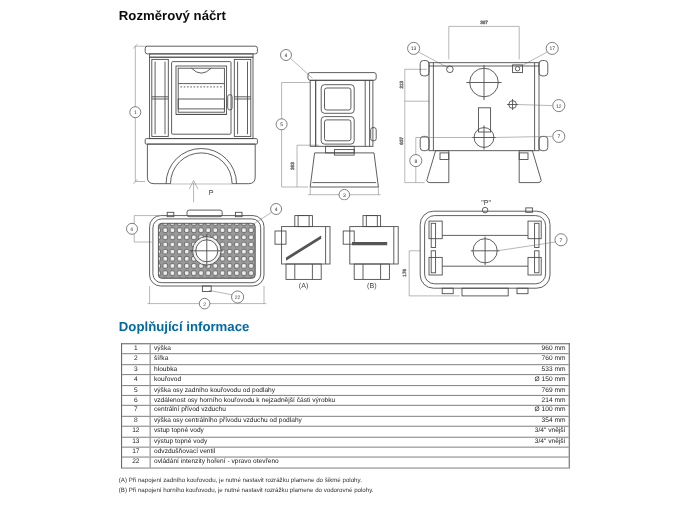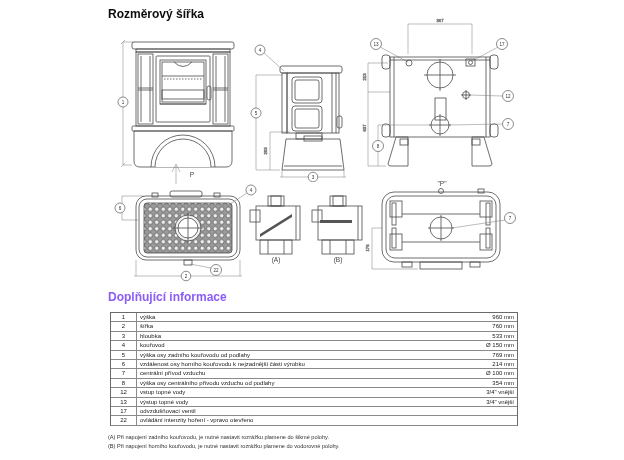--- a/index.html
+++ b/index.html
@@ -1,21 +1,21 @@
 <!DOCTYPE html>
 <html><head>
 <meta charset="utf-8">
 <style>
   html,body{margin:0;padding:0;}
   body{
     width:624px;height:460px;background:#ffffff;position:relative;overflow:hidden;
     font-family:"Liberation Sans","DejaVu Sans",sans-serif;color:#111;
   }
   .page-title{position:absolute;left:108px;top:7px;font-size:12px;font-weight:bold;color:#0d0d0d;}
-  .info-heading{position:absolute;left:108px;top:290px;font-size:12px;font-weight:bold;color:#8b5cf6;}
+  .info-heading{position:absolute;left:108px;top:290px;font-size:12px;font-weight:bold;color:#0369a1;}
   svg{position:absolute;}
   svg text{font-family:"Liberation Sans","DejaVu Sans",sans-serif;fill:#333;}
   .dwg{stroke:#4a4a4a;fill:none;stroke-width:0.8;}
   .dwg-thin{stroke:#7a7a7a;fill:none;stroke-width:0.5;}
   .callout-circle{fill:#ffffff;stroke:#5a5a5a;stroke-width:0.7;}
   .callout-text{font-size:4.6px;text-anchor:middle;}
   .dim-text{font-size:4.2px;text-anchor:middle;fill:#555;}
   .view-label{font-size:6.5px;text-anchor:middle;fill:#444;}
   .info-table{
     position:absolute;left:110px;top:312px;width:406px;
@@ -23,21 +23,21 @@
   }
   .t-row{display:flex;height:9.4px;line-height:9.2px;border-bottom:1px solid #8a8a8a;box-sizing:border-box;}
   .t-num{width:26px;text-align:center;border-right:1px solid #8a8a8a;box-sizing:border-box;}
   .t-desc{flex:1;padding-left:3px;white-space:nowrap;overflow:hidden;}
   .t-val{padding-right:3px;text-align:right;white-space:nowrap;}
   .footnotes{position:absolute;left:108px;top:433px;font-size:5.6px;color:#333;line-height:9px;}
 </style>
 </head>
 <body>
 
-<div class="page-title">Rozměrový šířka</div>
+<div class="page-title">Rozměrový náčrt</div>
 
 <svg style="left:110px;top:30px" width="132" height="142" viewBox="0 0 132 142">
   <g class="dwg-thin">
     <line x1="13" y1="12" x2="13" y2="135"></line>
     <line x1="13" y1="12" x2="24" y2="12"></line>
       <line x1="13" y1="135" x2="22" y2="135"></line>
     <line x1="11" y1="14" x2="15" y2="10"></line>
       <line x1="11" y1="137" x2="15" y2="133"></line>
   </g>
   <g>

